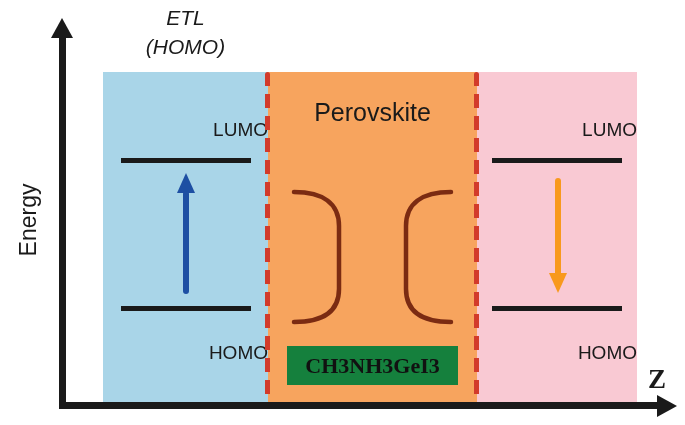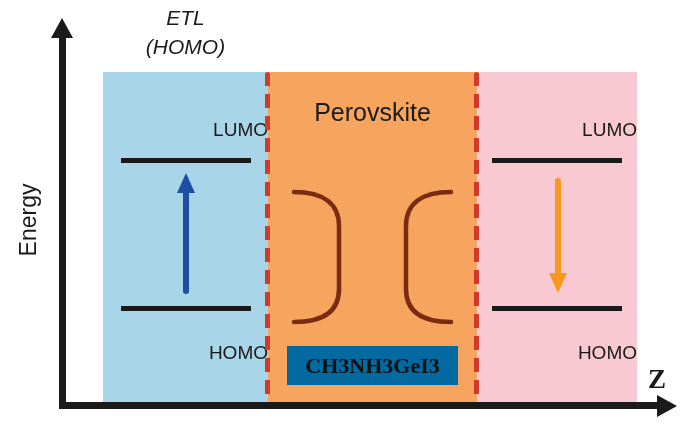--- a/index.html
+++ b/index.html
@@ -91,21 +91,21 @@
   </div>
 
   <div class="layer layer-perovskite" style="background-color: rgb(247, 164, 94);">
     <div class="pvk-header">
       <div>Perovskite</div>
     </div>
     <svg class="band-svg" width="209" height="331" viewBox="0 0 209 331">
       <path d="M26 120 C56 120, 71 132, 71 154 L71 217 C71 239, 56 250, 26 250" fill="none" stroke="#7b2b12" stroke-width="4.5" stroke-linecap="round" style="stroke: rgb(123, 43, 18);"></path>
       <path d="M183 120 C153 120, 138 132, 138 154 L138 217 C138 239, 153 250, 183 250" fill="none" stroke="#7b2b12" stroke-width="4.5" stroke-linecap="round" style="stroke: rgb(123, 43, 18);"></path>
     </svg>
-    <div class="material-box" style="background-color: #0369a1;">
+    <div class="material-box" style="background-color: #15803d;">
       <span>CH3NH3GeI3</span>
     </div>
   </div>
 
   <div class="layer layer-htl" style="background-color: rgb(249, 201, 211);">
     <div class="level-label lumo-label">LUMO</div>
     <div class="level-line lumo-line line-htl"></div>
     <div class="arrow-shaft shaft-htl" style="background-color: rgb(248, 153, 29);"></div>
     <div class="tri tri-down-htl" style="border-top-color: rgb(248, 153, 29);"></div>
     <div class="level-line homo-line line-htl"></div>

